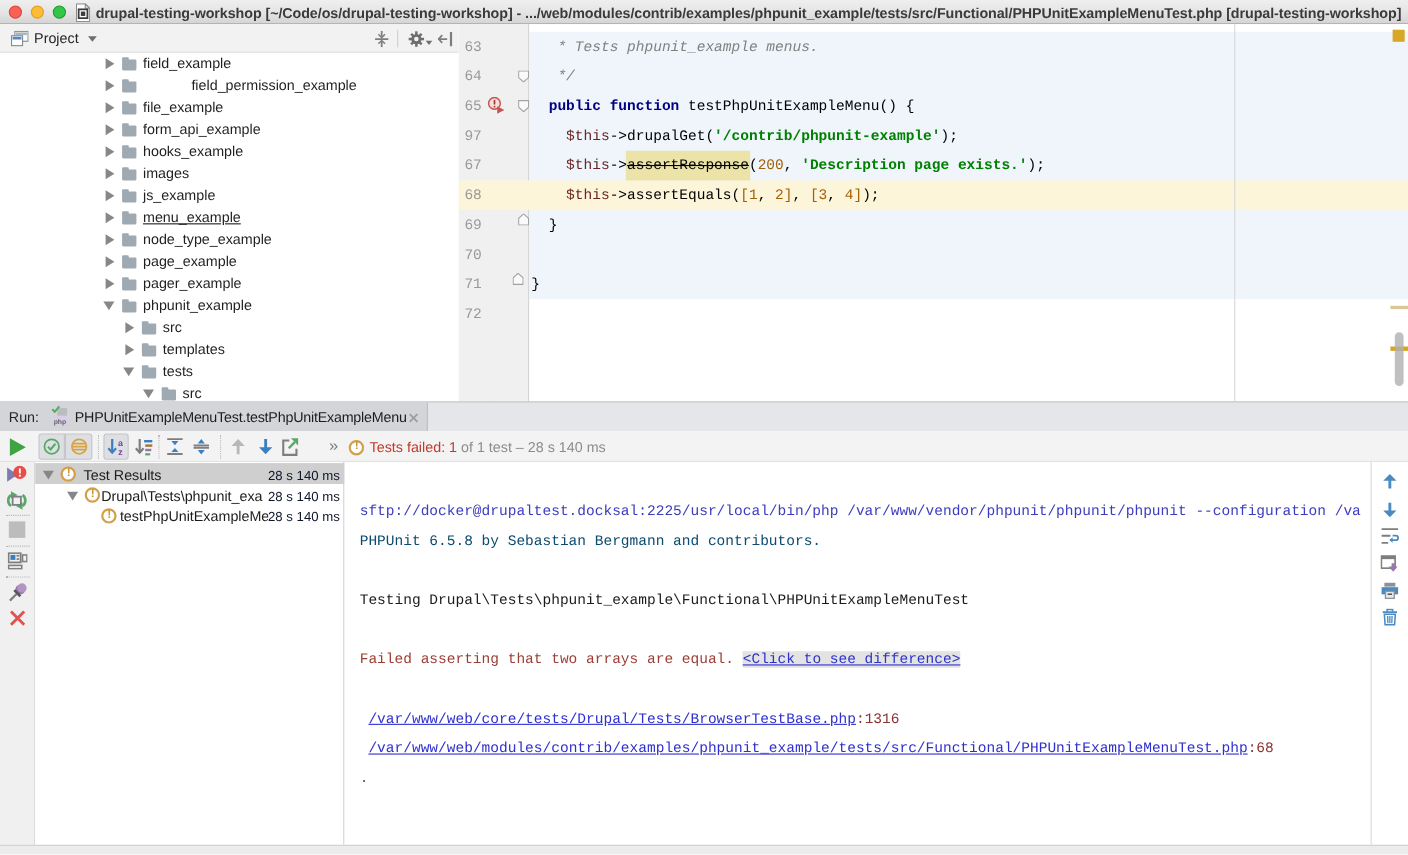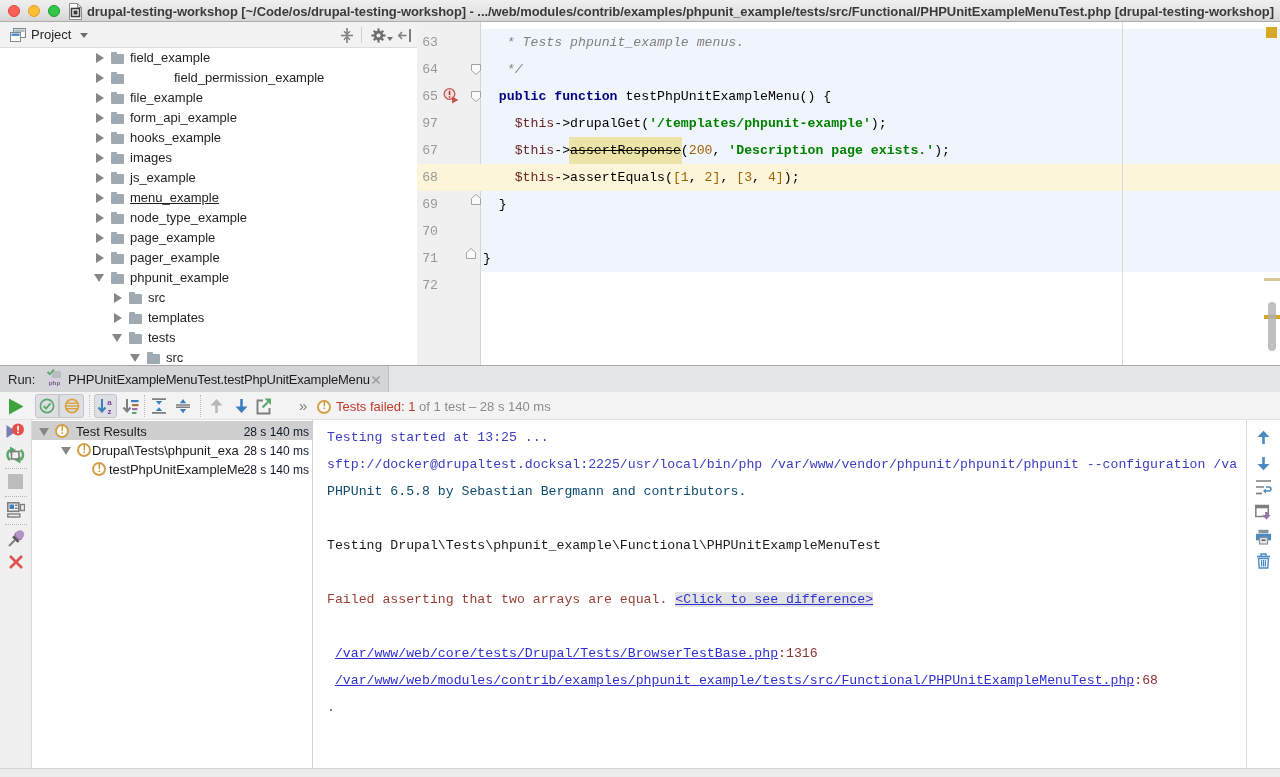--- a/index.html
+++ b/index.html
@@ -165,21 +165,21 @@
 <div class="lnum" style="top:110px;">97</div>
 <div class="lnum" style="top:137px;">67</div>
 <div class="lnum" style="top:164px;">68</div>
 <div class="lnum" style="top:191px;">69</div>
 <div class="lnum" style="top:218px;">70</div>
 <div class="lnum" style="top:245px;">71</div>
 <div class="lnum" style="top:272px;">72</div>
 <div class="cline" style="left:483px;top:29px;"><span class="com">   * Tests phpunit_example menus.</span></div>
 <div class="cline" style="left:483px;top:56px;"><span class="com">   */</span></div>
 <div class="cline" style="left:483px;top:83px;">  <span class="kw">public function</span> testPhpUnitExampleMenu() {</div>
-<div class="cline" style="left:483px;top:110px;">    <span class="thisv">$this</span>-&gt;drupalGet(<span class="str">'/templates/phpunit-example'</span>);</div>
+<div class="cline" style="left:483px;top:110px;">    <span class="thisv">$this</span>-&gt;drupalGet(<span class="str">'/contrib/phpunit-example'</span>);</div>
 <div class="cline" style="left:483px;top:137px;">    <span class="thisv">$this</span>-&gt;<span class="strike">assertResponse</span>(<span class="num">200</span>, <span class="str">'Description page exists.'</span>);</div>
 <div class="cline" style="left:483px;top:164px;">    <span class="thisv">$this</span>-&gt;assertEquals(<span class="num">[1</span>, <span class="num">2]</span>, <span class="num">[3</span>, <span class="num">4]</span>);</div>
 <div class="cline" style="left:483px;top:191px;">  }</div>
 <div class="cline" style="left:483px;top:245px;">}</div>
 
 <svg class="abs" style="left:471px;top:64px;" width="10" height="11" viewBox="0 0 10 11">
     <path d="M0.5 0.5 H9.5 V6.5 L5 10.5 L0.5 6.5 Z" fill="#fafafa" stroke="#a2a2a2"></path>
   </svg>
 <svg class="abs" style="left:471px;top:91px;" width="10" height="11" viewBox="0 0 10 11">
     <path d="M0.5 0.5 H9.5 V6.5 L5 10.5 L0.5 6.5 Z" fill="#fafafa" stroke="#a2a2a2"></path>
@@ -319,21 +319,20 @@
 <div class="trrow" style="left:76px;top:422px;">Test Results</div>
 <div class="dur" style="left:240px;top:425px;width:69px;">28 s 140 ms</div>
 <div class="tri-d" style="left:61px;top:447px;"></div>
 <div class="warnico" style="left:77px;top:443px;"></div>
 <div class="trrow" style="left:92px;top:441px;width:152px;overflow:hidden;">Drupal\Tests\phpunit_exa</div>
 <div class="dur" style="left:240px;top:444px;width:69px;">28 s 140 ms</div>
 <div class="warnico" style="left:92px;top:462px;"></div>
 <div class="trrow" style="left:109px;top:460px;width:135px;overflow:hidden;">testPhpUnitExampleMe</div>
 <div class="dur" style="left:240px;top:463px;width:69px;">28 s 140 ms</div>
 <div class="abs" id="console">
-<div class="crow" style="top:4px;color:#3b3cbf;">Testing started at 13:25 ...</div>
 <div class="crow" style="top:31px;color:#3b3cbf;">sftp://docker@drupaltest.docksal:2225/usr/local/bin/php /var/www/vendor/phpunit/phpunit/phpunit --configuration /va</div>
 <div class="crow" style="top:58px;color:#0c4a6e;">PHPUnit 6.5.8 by Sebastian Bergmann and contributors.</div>
 <div class="crow" style="top:112px;color:#1a1a1a;">Testing Drupal\Tests\phpunit_example\Functional\PHPUnitExampleMenuTest</div>
 <div class="crow" style="top:166px;color:#9a3e34;">Failed asserting that two arrays are equal. <span style="color:#2e32cc;text-decoration:underline;background:#e3e3e3;">&lt;Click to see difference&gt;</span></div>
 <div class="crow" style="top:220px;"> <span style="color:#2f2fd0;text-decoration:underline;">/var/www/web/core/tests/Drupal/Tests/BrowserTestBase.php</span><span style="color:#8b3332;">:1316</span></div>
 <div class="crow" style="top:247px;text-align:right;"> <span style="color:#2f2fd0;text-decoration:underline;">/var/www/web/modules/contrib/examples/phpunit_example/tests/src/Functional/PHPUnitExampleMenuTest.php</span><span style="color:#8b3332;">:68</span></div>
 <div class="crow" style="top:274px;color:#555;">.</div>
 </div>
 <div class="abs" id="constrip"></div>
 <svg class="abs" style="left:1256px;top:430px;" width="15" height="15" viewBox="0 0 15 15">

